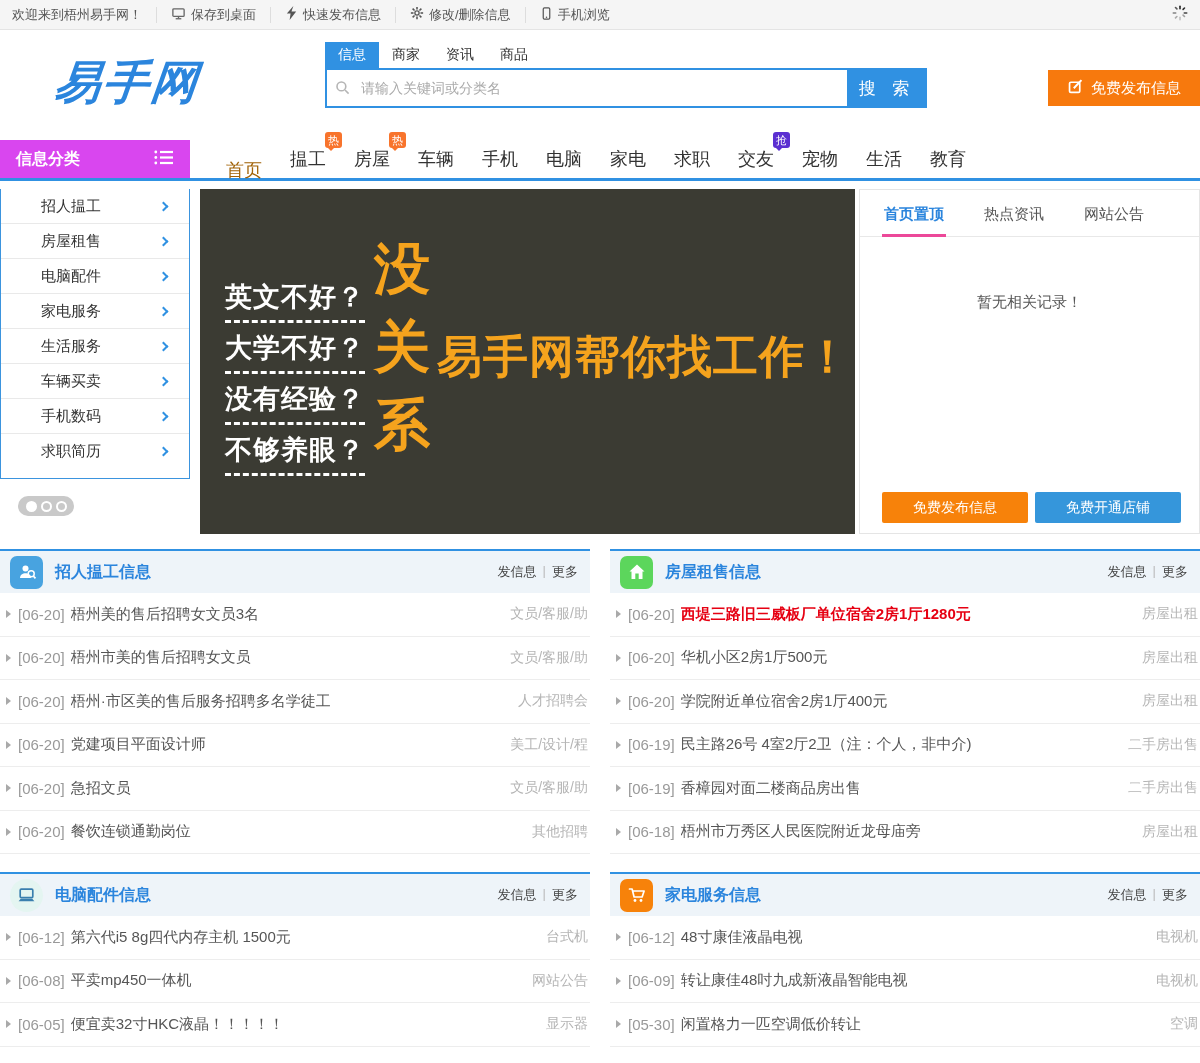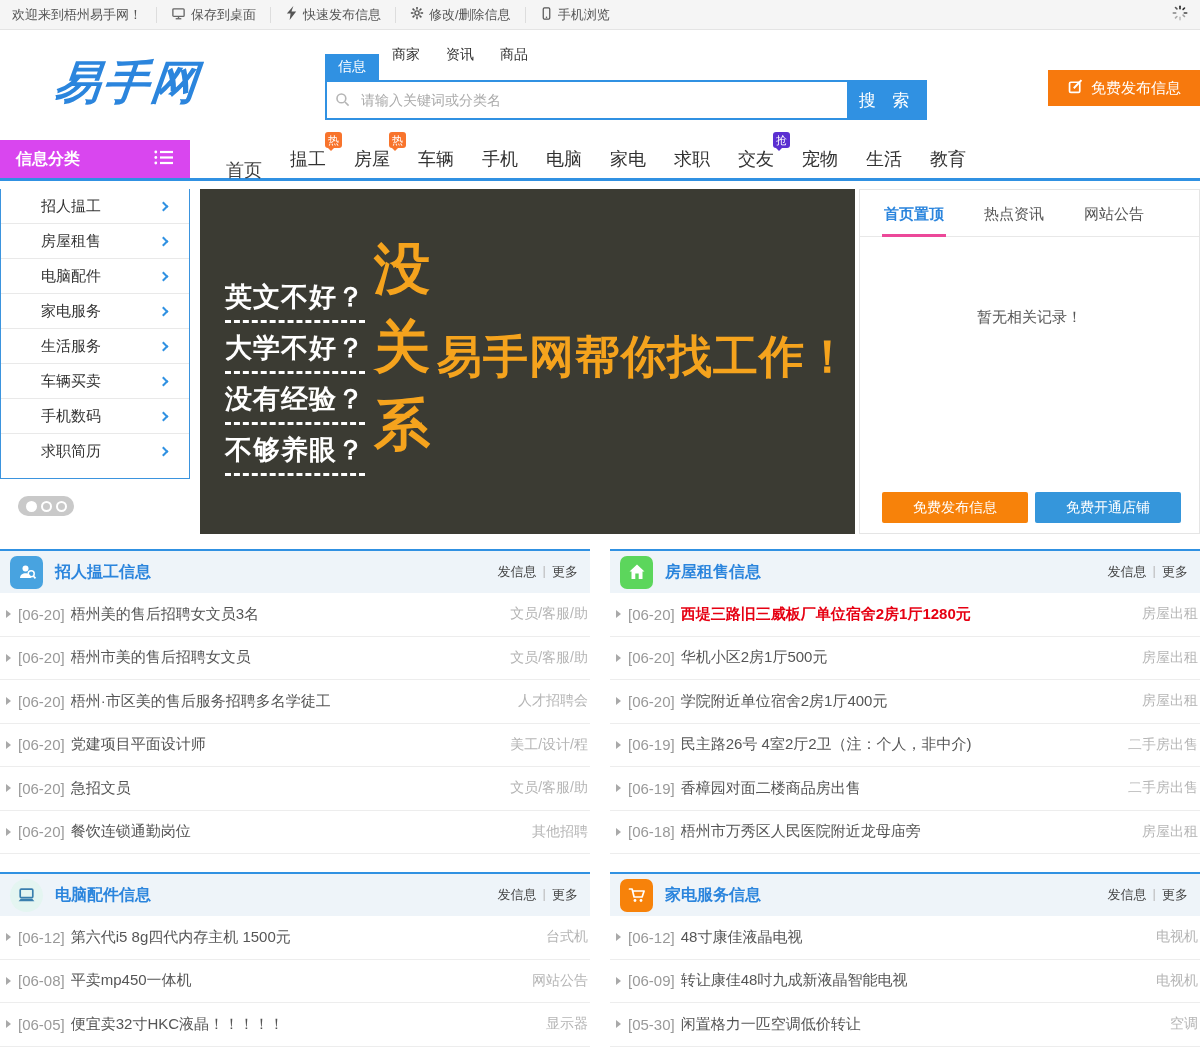--- a/index.html
+++ b/index.html
@@ -17,41 +17,41 @@
   .topbar .twelcome { padding-right:14px; }
   .topbar .spacer { flex:1; }
 
   
   .header { height:110px; position:relative; background:#fff; }
   .logo { position:absolute; left:55px; top:22px; font-size:46px; font-weight:bold;
     font-style:italic; color:#2b85dd; transform:skewX(-6deg); letter-spacing:2px; }
   .search-wrap { position:absolute; left:325px; top:12px; width:602px; }
   .stabs { display:flex; }
   .stab { font-size:14px; color:#333; padding:4px 13px; cursor:pointer; }
-  .stab.active { background:#3091e2; color:#fff;margin-top:12px; }
+  .stab.active { background:#3091e2; color:#fff; }
   .sbox { display:flex; margin-top:0; }
   .sinput-wrap { position:relative; width:522px; }
   .sinput { width:522px; height:40px; border:2px solid #3091e2; border-right:none;
     padding:0 10px 0 34px; font-size:14px; color:#333; outline:none; }
   .sinput::placeholder { color:#aaa; }
   .smag { position:absolute; left:10px; top:12px; }
   .sbtn { width:80px; height:40px; background:#3091e2; border:none; color:#fff;
     font-size:17px; letter-spacing:6px; cursor:pointer; font-family:inherit; }
   .post-btn { position:absolute; right:0; top:40px; width:152px; height:36px;
     background:#f7790d; color:#fff; border:none; font-size:15px; display:flex;
     align-items:center; justify-content:center; gap:7px; cursor:pointer; font-family:inherit; }
 
   
   .navband { display:flex; border-bottom:3px solid #3091e2; height:41px; }
   .side-head { width:190px; background:#d946ef; color:#fff; display:flex;
     align-items:center; justify-content:space-between; padding:0 16px; font-size:16px;
     font-weight:bold; flex:0 0 190px; }
   .nav { flex:1; display:flex; align-items:center; padding-left:22px; }
   .nav .nitem { position:relative; font-size:18px; color:#333; padding:0 14px; cursor:pointer; }
-  .nav .nitem.active { color:#404040;margin-top:22px; }
+  .nav .nitem.active { color:#a16207;margin-top:22px; }
   .badge { position:absolute; top:-15px; right:-2px; width:17px; height:16px;
     border-radius:3px; color:#fff; font-size:11px; line-height:16px; text-align:center; }
   .badge::after { content:""; position:absolute; left:3px; bottom:-6px;
     border:3.5px solid transparent; }
   .badge.hotb { background:#f8742c; }
   .badge.hotb::after { border-top-color:#f8742c; }
   .badge.grabb { background:#5b2fd1; }
   .badge.grabb::after { border-top-color:#5b2fd1; }
 
   
@@ -74,21 +74,21 @@
     gap:22px; font-size:56px; font-weight:bold; color:#f5a31d; line-height:1; }
   .b-head { position:absolute; left:237px; top:138px; font-size:45px; font-weight:bold;
     color:#f5a31d; letter-spacing:1px; }
 
   .rpanel { width:341px; flex:0 0 341px; margin-left:4px; border:1px solid #e5e5e5;
     position:relative; background:#fff; }
   .rtabs { display:flex; gap:36px; padding:0 0 0 22px; border-bottom:1px solid #e8e8e8; }
   .rtab { font-size:15px; color:#555; padding:15px 2px 10px; cursor:pointer; }
   .rtab.active { color:#2b85dd; font-weight:bold; border-bottom:3px solid #ec4899;
     margin-bottom:-1px; }
-  .rempty { text-align:center; margin-top:71px; font-size:15px; color:#555; }
+  .rempty { text-align:center; margin-top:56px; font-size:15px; color:#555; }
   .rbtns { position:absolute; bottom:10px; left:0; width:100%; display:flex;
     justify-content:space-between; padding:0 18px 0 22px; }
   .rbtn { width:146px; height:31px; border:none; color:#fff; font-size:14px;
     cursor:pointer; font-family:inherit; border-radius:2px; }
   .rbtn.orange { background:#f7820a; }
   .rbtn.blue { background:#3596db; }
 
   .dots { position:absolute; left:18px; top:496px; width:56px; height:20px;
     background:#c9c9c9; border-radius:10px; display:flex; align-items:center;
     justify-content:center; gap:4px; }

